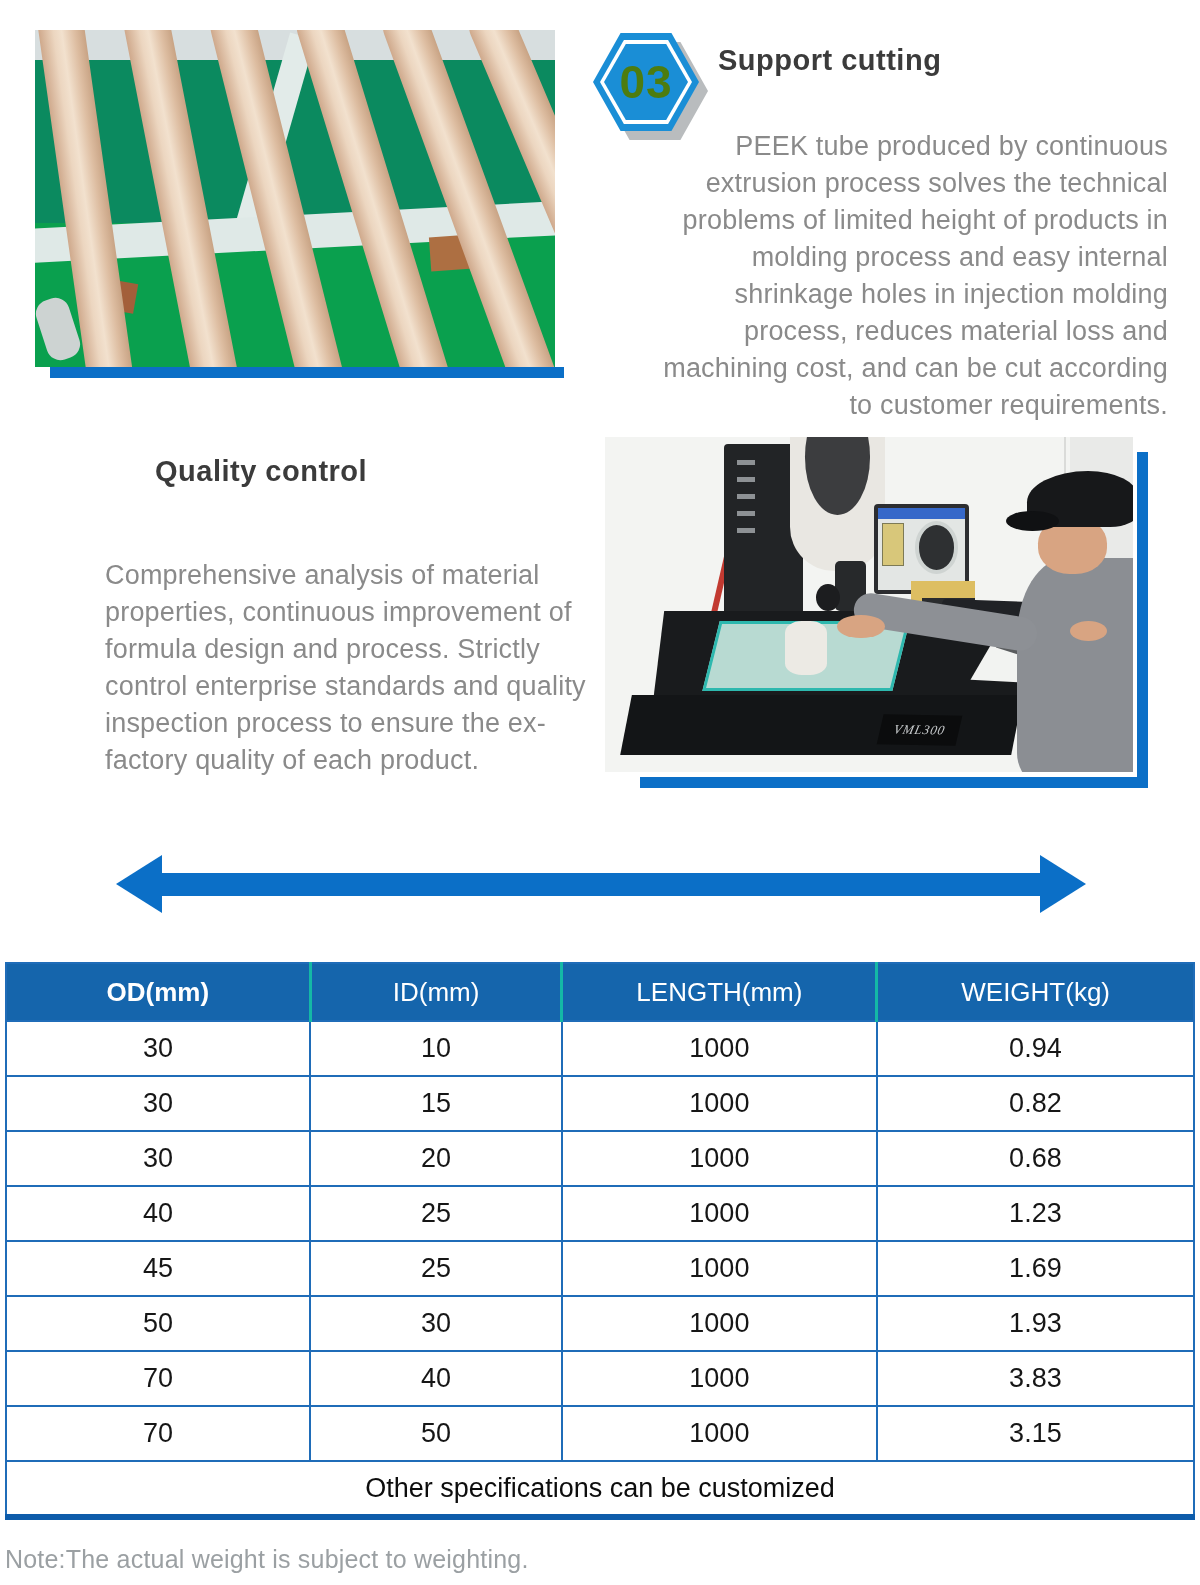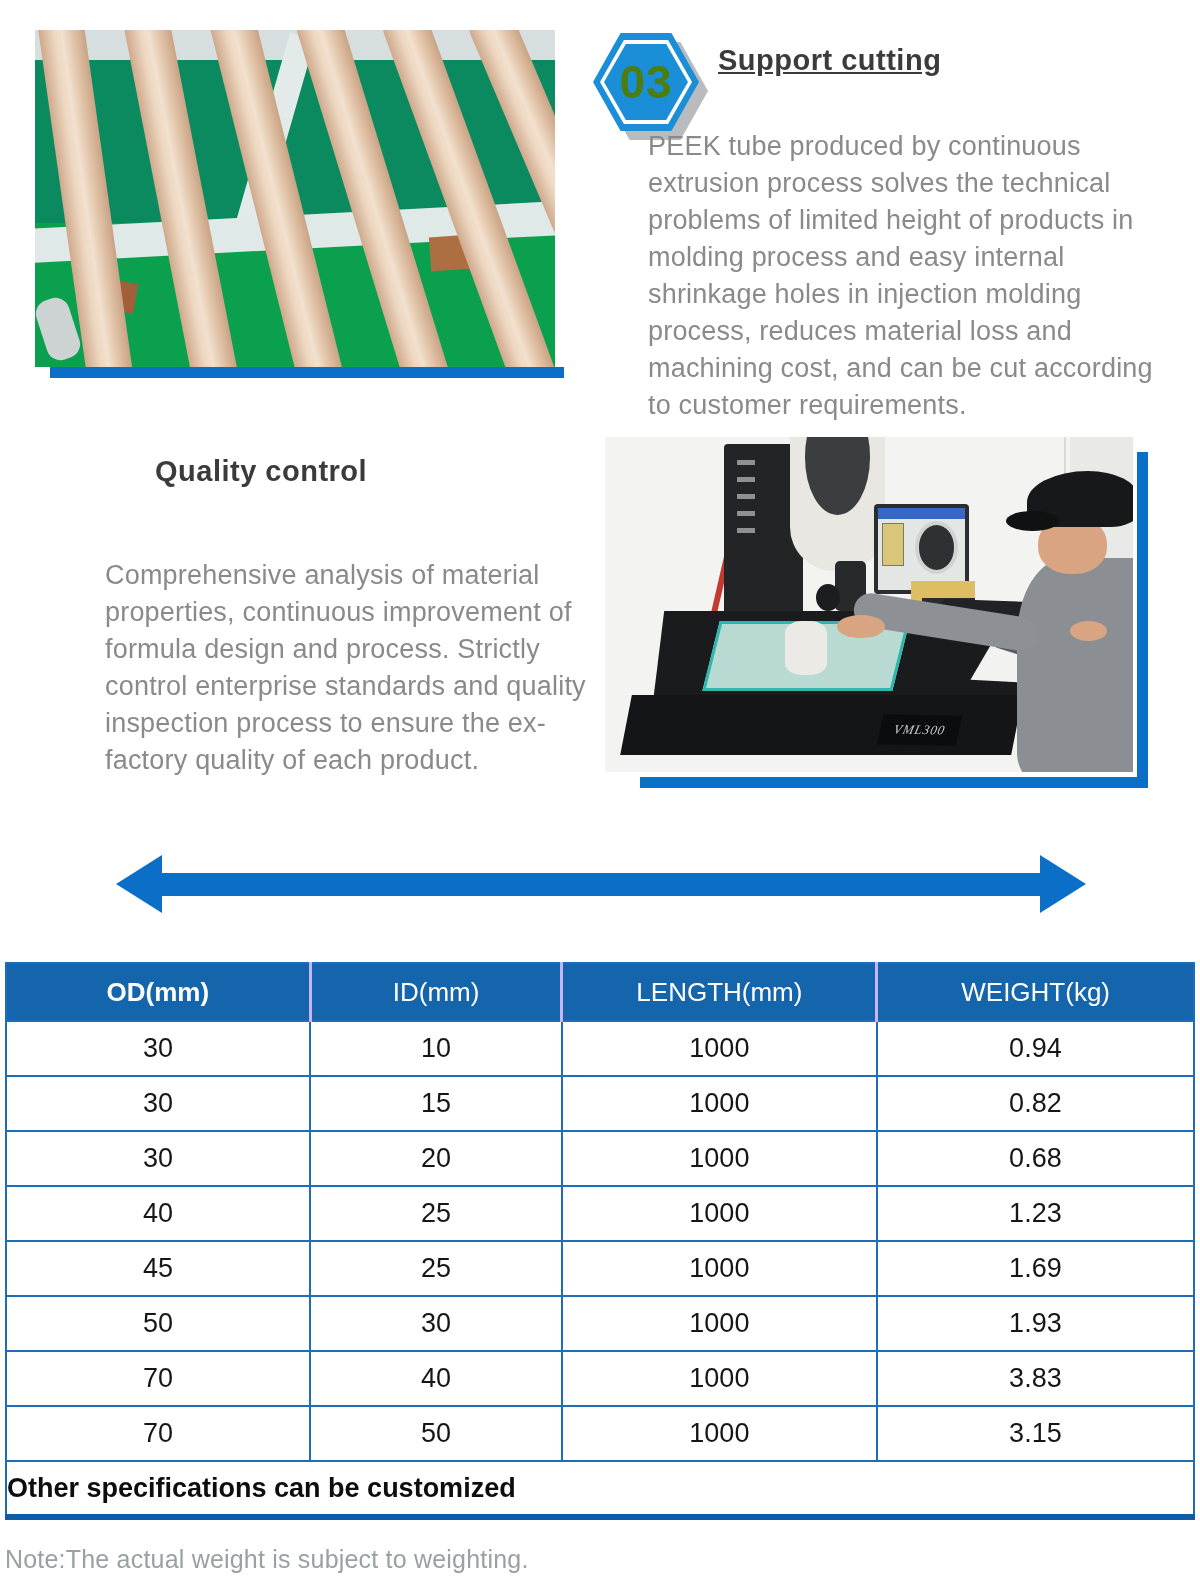--- a/index.html
+++ b/index.html
@@ -36,25 +36,25 @@
   .hex-shadow{left:9px;top:9px;width:106px;height:98px;background:#b9bcbe;}
   .hex-outer{left:0;top:0;width:106px;height:98px;background:var(--hex-blue);}
   .hex-ring{left:7px;top:7px;width:92px;height:84px;background:#ffffff;}
   .hex-core{left:11px;top:11px;width:84px;height:76px;background:var(--hex-blue);}
   .badge-num{position:absolute;left:0;top:0;width:106px;height:98px;display:flex;align-items:center;justify-content:center;
              color:#4d7c0f;font-size:46px;font-weight:700;letter-spacing:1px;}
   .badge03{left:593px;top:33px;}
   .badge04{left:33px;top:463px;}
 
   .sec-title{position:absolute;font-size:29px;font-weight:700;color:var(--heading);letter-spacing:.5px;}
-  .title03{left:718px;top:44px;text-decoration:underline;}
+  .title03{left:718px;top:44px;}
   .title04{left:155px;top:455px;}
 
   .sec-body{position:absolute;font-size:27px;line-height:37px;color:var(--body-text);letter-spacing:.2px;}
-  .body03{left:648px;top:128px;width:520px;}
+  .body03{left:648px;top:128px;width:520px;text-align:right;}
   .body04{left:105px;top:557px;width:498px;}
 
   
   .photo-qc{position:absolute;left:605px;top:437px;width:528px;height:335px;overflow:hidden;background:#f3f4f2;}
   .qc-rwall{position:absolute;left:88%;top:0;width:12%;height:100%;background:#e9eae8;}
   .qc-seam{position:absolute;left:87%;top:0;width:2px;height:60%;background:#dadbd9;}
   .qc-cable{position:absolute;left:21%;top:22%;width:6px;height:48%;background:#c23a31;transform:rotate(13deg);}
   .qc-column{position:absolute;left:22.5%;top:2%;width:15%;height:62%;background:#222426;border-radius:4px;}
   .qc-notch{position:absolute;left:25%;top:5%;width:3.5%;height:26%;
             background:repeating-linear-gradient(#222426 0 6px,#8d9194 6px 11px,#222426 11px 17px);}
@@ -99,24 +99,24 @@
   .arrow-head.right{left:1040px;border-left:46px solid var(--accent);}
   .banner-box{position:absolute;left:373px;top:842px;width:462px;height:86px;background:#fff;
               border:3px solid var(--accent);border-radius:26px;display:flex;align-items:center;justify-content:center;}
   .banner-box span{color:var(--accent);font-style:italic;font-weight:700;font-size:28px;
                    font-variant:small-caps;letter-spacing:1px;}
 
   
   table.spec{position:absolute;left:5px;top:962px;width:1190px;border-collapse:collapse;table-layout:fixed;
              border:2px solid var(--border-blue);border-bottom:6px solid var(--bottom-blue);}
   .spec col.c1{width:25.6%}.spec col.c2{width:21.2%}.spec col.c3{width:26.5%}.spec col.c4{width:26.7%}
-  .spec th{background:var(--th-blue);color:#fff;font-size:26px;font-weight:400;height:58px;border-left:3px solid #c4b5fd;}
+  .spec th{background:var(--th-blue);color:#fff;font-size:26px;font-weight:400;height:58px;border-left:3px solid #14b8a6;}
   .spec th:first-child{border-left:none;font-weight:bold;}
   .spec tbody td{border:2px solid var(--border-blue);font-size:27px;color:#161616;height:55px;text-align:center;}
-  .spec tfoot td{border:2px solid var(--border-blue);font-size:27px;font-weight:700;color:#0d0d0d;height:56px;}
+  .spec tfoot td{border:2px solid var(--border-blue);font-size:27px;font-weight:400;color:#0d0d0d;height:56px;text-align:center;}
 
   .note{position:absolute;left:5px;top:1545px;font-size:25px;color:var(--note-text);letter-spacing:.2px;}
 </style>
 </head>
 <body>
 
 <div class="page">
 
   <div class="photo-tubes">
     <div class="pt-panel"></div>

